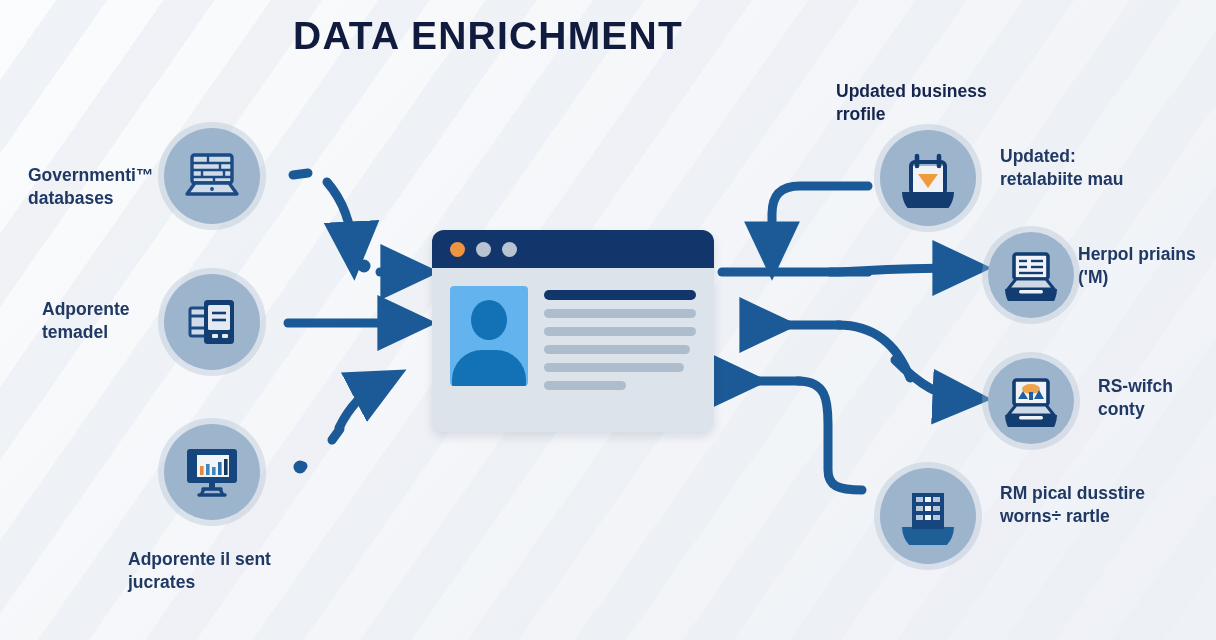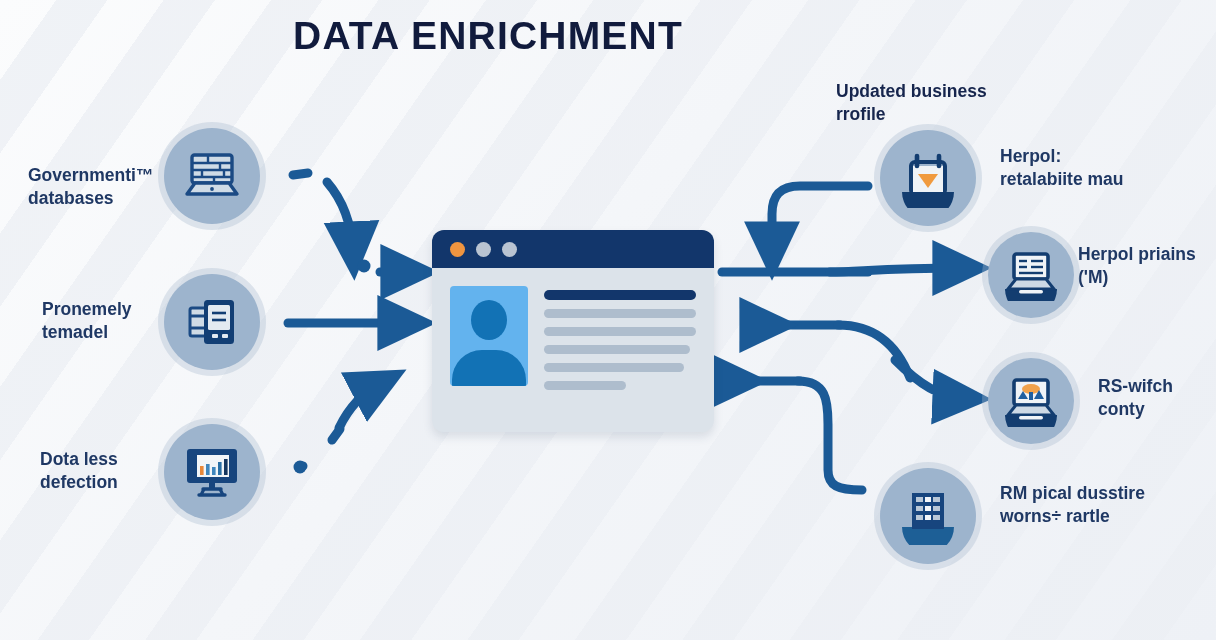--- a/index.html
+++ b/index.html
@@ -129,24 +129,24 @@
 
       <path d="M740,381 L800,381" marker-start="url(#ah)"></path>
       <path d="M798,381 C826,381 828,400 828,424 L828,470 C828,486 838,490 862,490"></path>
     </g>
   </svg>
 
   <div id="title">DATA ENRICHMENT</div>
 
   <div class="label left" style="left:28px;top:150px;width:140px;margin-top:14px;">Governmenti™
 databases</div>
-  <div class="label left" style="left:42px;top:298px;width:130px;">Pronemely
+  <div class="label left" style="left:42px;top:298px;width:130px;">Adporente
 temadel</div>
-  <div class="label left" style="left:40px;top:448px;width:135px;">Dota less
-defection</div>
+  <div class="label center" style="left:128px;top:548px;width:190px;">Adporente il sent
+jucrates</div>
 
   <div class="node md" style="left:164px;top:128px;">
     <svg width="60" height="54" viewBox="0 0 60 54">
       <rect x="10" y="6" width="40" height="28" rx="2.5" fill="#cfdbe6" stroke="#1b4a84" stroke-width="3.4"></rect>
       <g stroke="#1b4a84" stroke-width="2.4">
         <line x1="10" y1="14" x2="50" y2="14"></line>
         <line x1="10" y1="21" x2="50" y2="21"></line>
         <line x1="10" y1="28" x2="50" y2="28"></line>
         <line x1="26" y1="6" x2="26" y2="14"></line>
         <line x1="38" y1="14" x2="38" y2="21"></line>
@@ -206,21 +206,21 @@
         <div class="line w100"></div>
         <div class="line w95"></div>
         <div class="line w90"></div>
         <div class="line w55"></div>
       </div>
     </div>
   </div>
 
   <div class="label center dark" style="left:836px;top:80px;width:190px;">Updated business
 rrofile</div>
-  <div class="label right" style="left:1000px;top:145px;width:212px;">Herpol:
+  <div class="label right" style="left:1000px;top:145px;width:212px;">Updated:
 retalabiite mau</div>
   <div class="label right" style="left:1078px;top:243px;width:140px;">Herpol priains
 ('M)</div>
   <div class="label right" style="left:1098px;top:375px;width:120px;">RS-wifch
 conty</div>
   <div class="label right" style="left:1000px;top:482px;width:216px;">RM pical dusstire
 worns÷ rartle</div>
 
   <div class="node md" style="left:880px;top:130px;">
     <svg width="60" height="60" viewBox="0 0 60 60">

